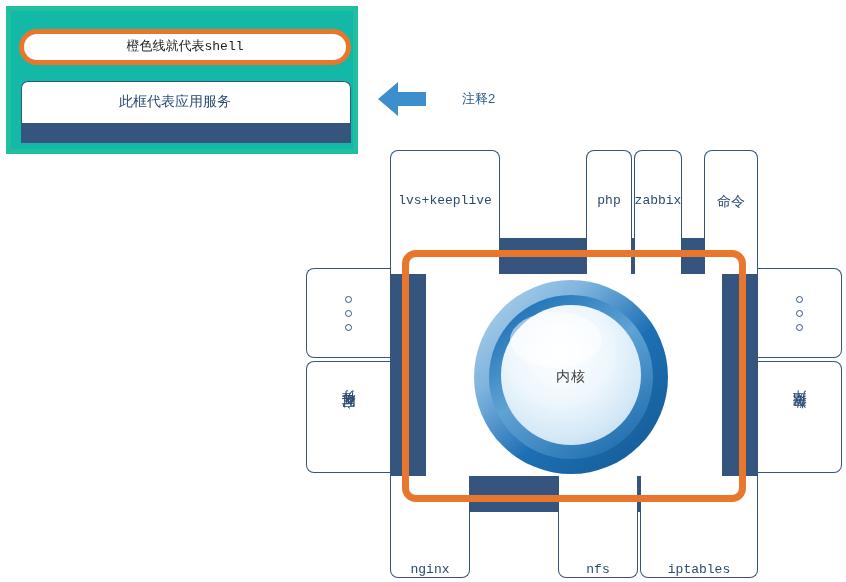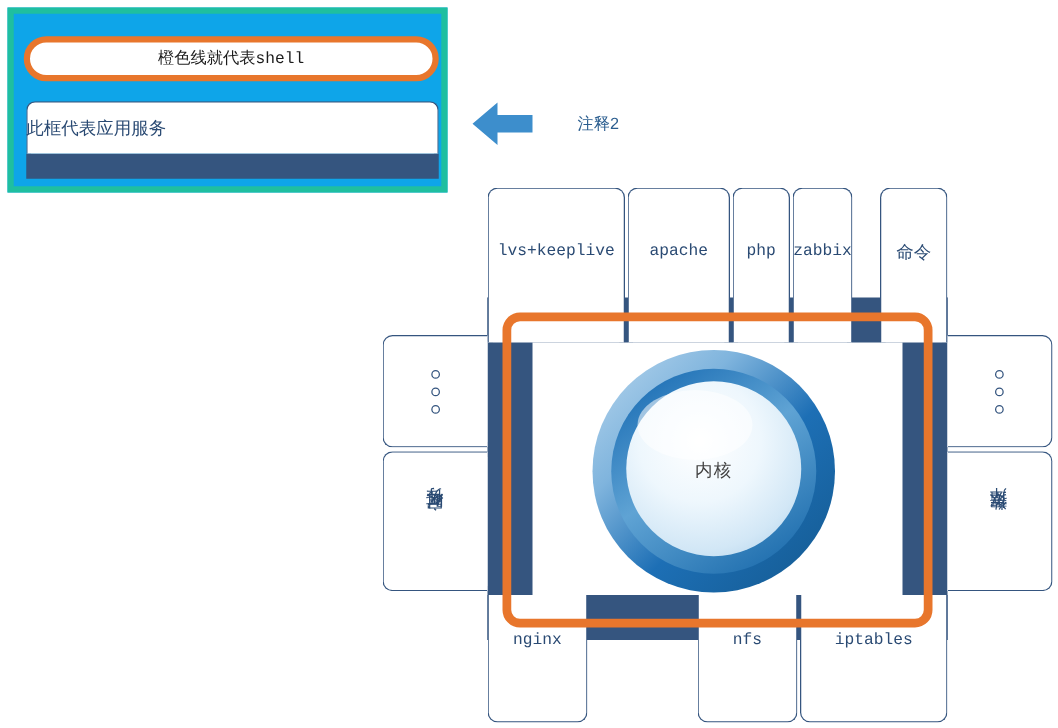--- a/index.html
+++ b/index.html
@@ -22,21 +22,21 @@
   }
 
   
   .legend-panel {
     position: absolute;
     left: 6px;
     top: 6px;
     width: 352px;
     height: 148px;
     border: 5px solid #1fbfa0;
-    background: #0ea5e9;
+    background: #14b8a6;
     box-sizing: border-box;
   }
   .legend-shell-row {
     position: absolute;
     left: 8px;
     top: 18px;
     width: 332px;
     height: 36px;
   }
   .legend-shell-frame {
@@ -79,22 +79,24 @@
     border-radius: 7px 7px 0 0;
     background: #ffffff;
     box-sizing: border-box;
   }
   .legend-svc-label {
     position: absolute;
     left: 0; top: 0;
     width: 308px;
     height: 42px;
     line-height: 42px;
+    text-align: center;
     color: #2a4a73;
     font-size: 14px;
+    font-family: Liberation Mono, monospace;
   }
   .legend-svc-bar {
     position: absolute;
     left: 0;
     top: 42px;
     width: 330px;
     height: 20px;
     background: #35557f;
   }
 
@@ -158,21 +160,21 @@
   .svc.top {
     border-radius: 8px 8px 0 0;
     border-bottom: none;
     align-items: flex-start;
     padding-top: 42px;
   }
   
   .svc.bottom {
     border-radius: 0 0 8px 8px;
     border-top: none;
-    align-items: flex-start;
+    align-items: flex-end;
     padding-top: 28px;
   }
   
   .svc.left {
     border-radius: 8px 0 0 8px;
     border-right: none;
   }
   
   .svc.right {
     border-radius: 0 8px 8px 0;
@@ -264,23 +266,20 @@
 
   <div class="diagram">
 
     <div class="bar" id="bar-top"></div>
     <div class="bar" id="bar-bottom"></div>
     <div class="bar" id="bar-left"></div>
     <div class="bar" id="bar-right"></div>
 
     <div class="svc top" style="left:84px;  top:4px; width:110px; height:124px;">
       <span>lvs+keeplive</span>
-    </div>
-    <div class="svc top" style="left:196px; top:4px; width:82px;  height:124px;">
-      <span>apache</span>
     </div>
     <div class="svc top" style="left:280px; top:4px; width:46px;  height:124px;text-align:right;">
       <span>php</span>
     </div>
     <div class="svc top" style="left:328px; top:4px; width:48px;  height:124px;">
       <span>zabbix</span>
     </div>
     <div class="svc top cjk" style="left:398px; top:4px; width:54px; height:124px;">
       <span>命令</span>
     </div>

